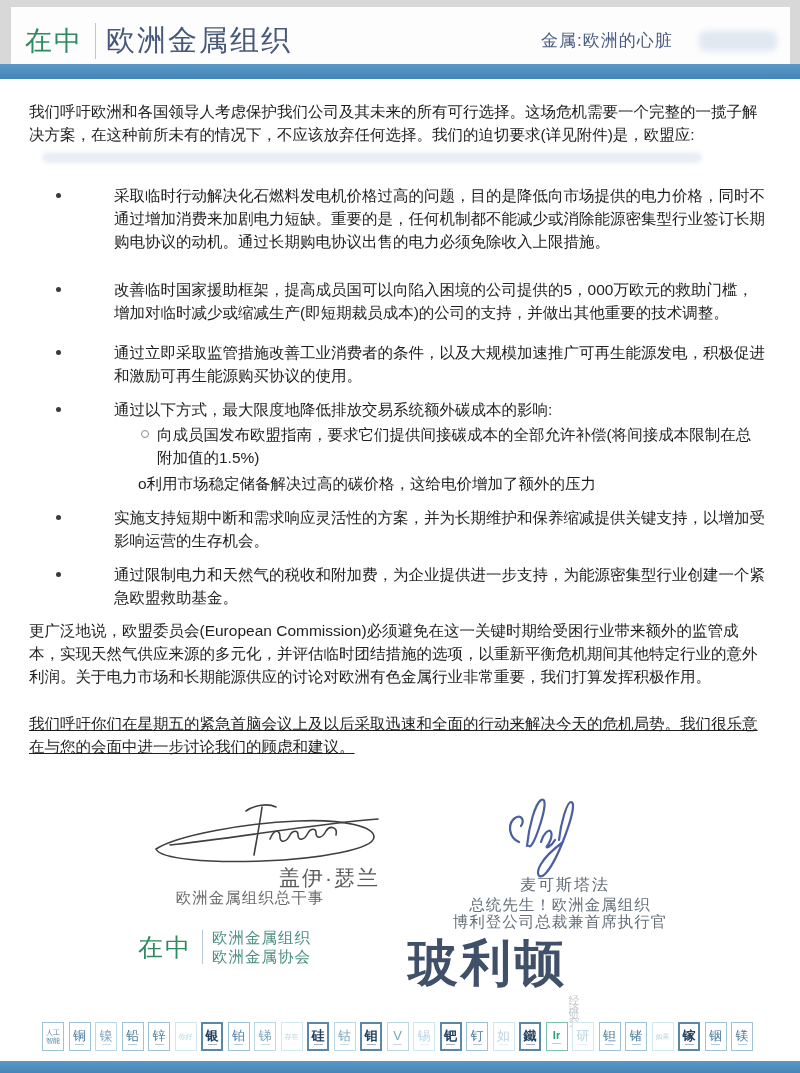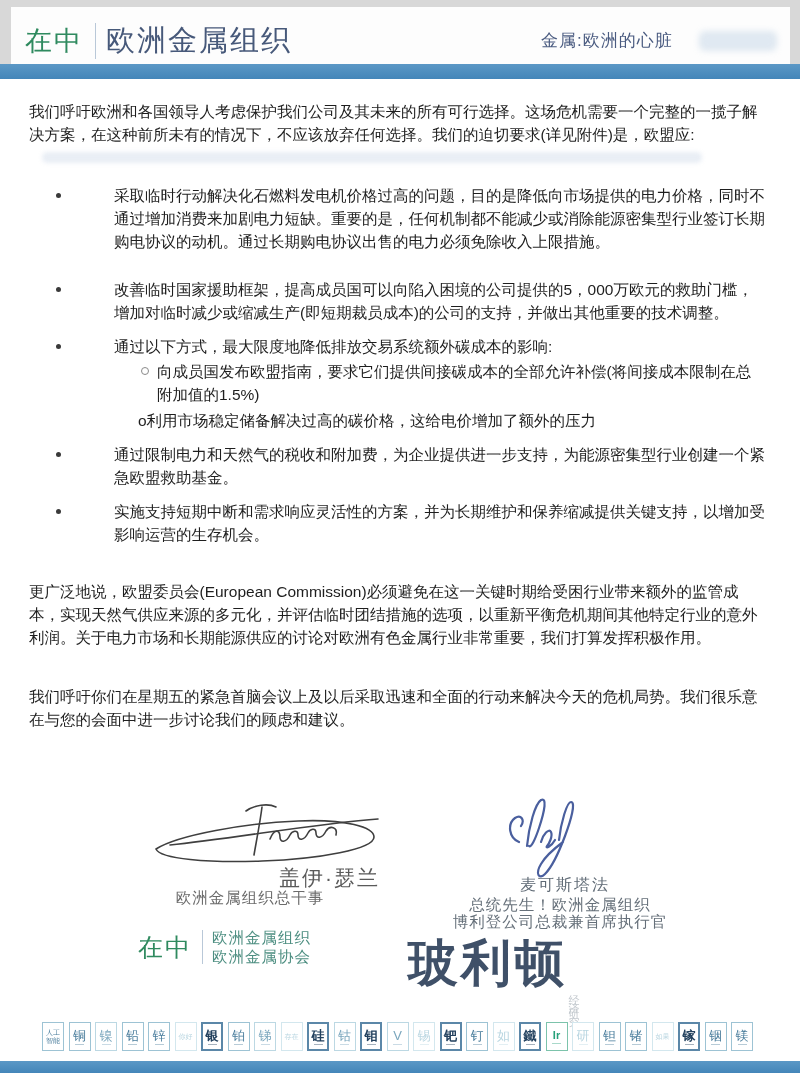--- a/index.html
+++ b/index.html
@@ -33,22 +33,22 @@
               background:rgba(120,150,195,.16);filter:blur(2px);}
   .bullets{list-style:none;margin:21px 0 0 0;padding:0;}
   .bullets li{display:flex;padding:0 34px 0 56px;font-size:15.5px;line-height:23px;color:#1e1e1e;gap:40px;}
   .dot{flex:0 0 auto;width:5px;height:5px;border-radius:50%;background:#3a3a3a;margin:9px 13px 0 0;}
   .li-gap-lg{margin-top:25px;}
   .li-gap-md{margin-top:17px;}
   .li-gap-sm{margin-top:11px;}
   .sub{display:flex;margin-top:2px;padding-left:27px;}
   .circ{flex:0 0 auto;width:6px;height:6px;border-radius:50%;border:1.5px solid #8a8a8a;margin:7px 8px 0 0;}
   .sub-plain{padding-left:24px;margin-top:3px;}
-  .para2{margin-top:34px;}
-  .para3{margin-top:36px;}
+  .para2{margin-top:10px;}
+  .para3{margin-top:24px;text-decoration:underline;}
 
   
   .sig-left-svg{position:absolute;left:150px;top:793px;}
   .sig-name-left{position:absolute;left:120px;top:864px;width:260px;text-align:right;
                  color:#5a5a5a;font-size:21px;letter-spacing:2px;}
   .sig-title-left{position:absolute;left:100px;top:888px;width:300px;text-align:center;
                   color:#6b6b6b;font-size:15.5px;letter-spacing:1px;}
   .footer-logo{position:absolute;left:138px;top:928px;display:flex;align-items:center;}
   .footer-logo .logo-mark{font-size:25px;color:#2f8a5f;}
   .footer-logo .logo-divider{height:34px;margin:0 9px 0 10px;}
@@ -110,40 +110,44 @@
 
     <ul class="bullets">
       <li>
         <span class="dot"></span>
         <span>采取临时行动解决化石燃料发电机价格过高的问题，目的是降低向市场提供的电力价格，同时不通过增加消费来加剧电力短缺。重要的是，任何机制都不能减少或消除能源密集型行业签订长期购电协议的动机。通过长期购电协议出售的电力必须免除收入上限措施。</span>
       </li>
       <li class="li-gap-lg">
         <span class="dot"></span>
         <span>改善临时国家援助框架，提高成员国可以向陷入困境的公司提供的5，000万欧元的救助门槛，增加对临时减少或缩减生产(即短期裁员成本)的公司的支持，并做出其他重要的技术调整。</span>
       </li>
+      <li class="li-gap-md">
+        <span class="dot"></span>
+        <span>通过立即采取监管措施改善工业消费者的条件，以及大规模加速推广可再生能源发电，积极促进和激励可再生能源购买协议的使用。</span>
+      </li>
       <li class="li-gap-sm">
         <span class="dot"></span>
         <span>
           <span>通过以下方式，最大限度地降低排放交易系统额外碳成本的影响:</span>
           <span class="sub">
             <span class="circ"></span>
             <span>向成员国发布欧盟指南，要求它们提供间接碳成本的全部允许补偿(将间接成本限制在总附加值的1.5%)</span>
           </span>
           <span class="sub sub-plain">
             <span>o利用市场稳定储备解决过高的碳价格，这给电价增加了额外的压力</span>
           </span>
         </span>
       </li>
       <li class="li-gap-sm">
         <span class="dot"></span>
+        <span>实施支持短期中断和需求响应灵活性的方案，并为长期维护和保养缩减提供关键支持，以增加受影响运营的生存机会。</span>
+      </li>
+      <li class="li-gap-sm">
+        <span class="dot"></span>
         <span>通过限制电力和天然气的税收和附加费，为企业提供进一步支持，为能源密集型行业创建一个紧急欧盟救助基金。</span>
-      </li>
-      <li class="li-gap-sm">
-        <span class="dot"></span>
-        <span>实施支持短期中断和需求响应灵活性的方案，并为长期维护和保养缩减提供关键支持，以增加受影响运营的生存机会。</span>
       </li>
     </ul>
 
     <p class="para para2">更广泛地说，欧盟委员会(European Commission)必须避免在这一关键时期给受困行业带来额外的监管成本，实现天然气供应来源的多元化，并评估临时团结措施的选项，以重新平衡危机期间其他特定行业的意外利润。关于电力市场和长期能源供应的讨论对欧洲有色金属行业非常重要，我们打算发挥积极作用。</p>
     <p class="para para3">我们呼吁你们在星期五的紧急首脑会议上及以后采取迅速和全面的行动来解决今天的危机局势。我们很乐意在与您的会面中进一步讨论我们的顾虑和建议。</p>
   </main>
 
   <svg class="sig-left-svg" width="230" height="80" viewBox="0 0 230 80">
     <g fill="none" stroke="#3f3f3f" stroke-width="1.6" stroke-linecap="round">
       <path d="M6,56 C28,42 96,30 148,28 C196,26 224,34 224,44 C224,56 170,66 112,68 C58,70 10,66 6,56"></path>

